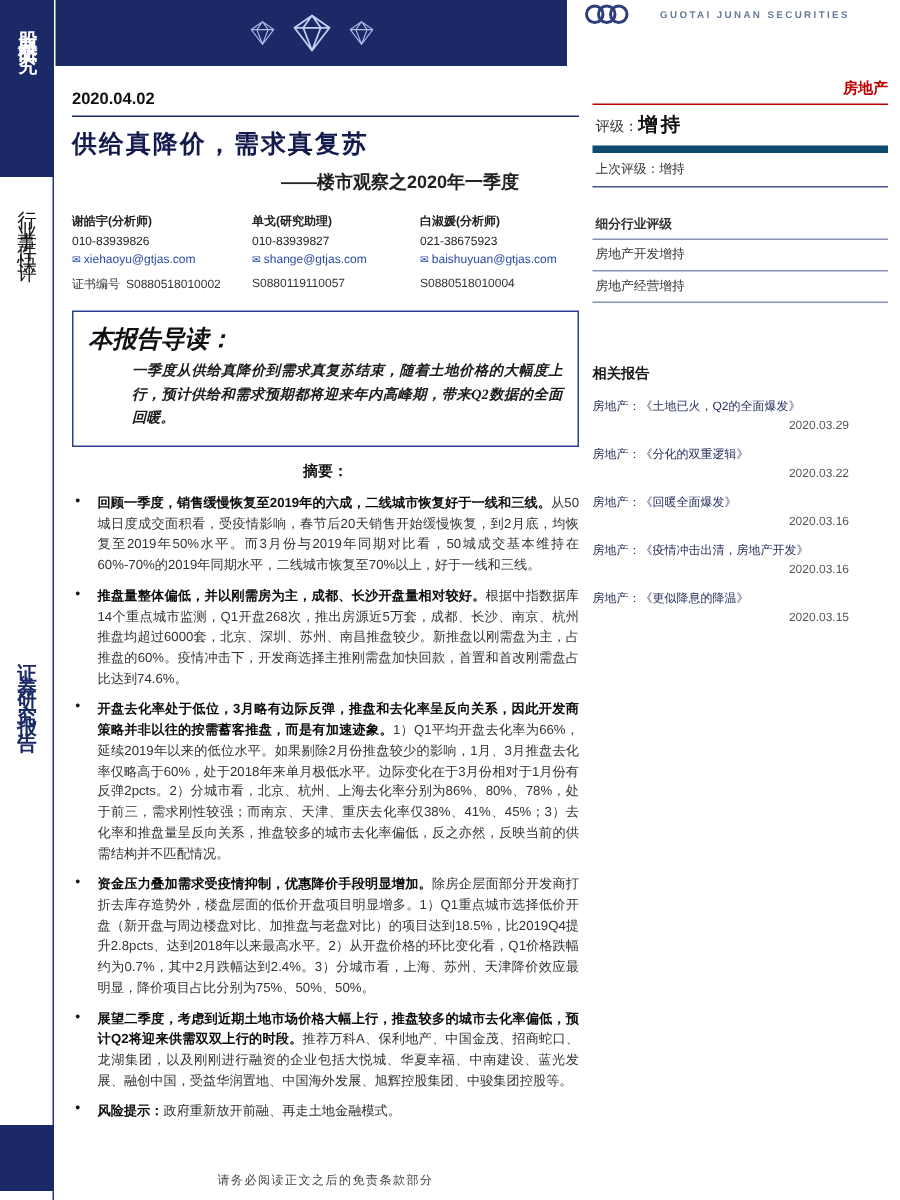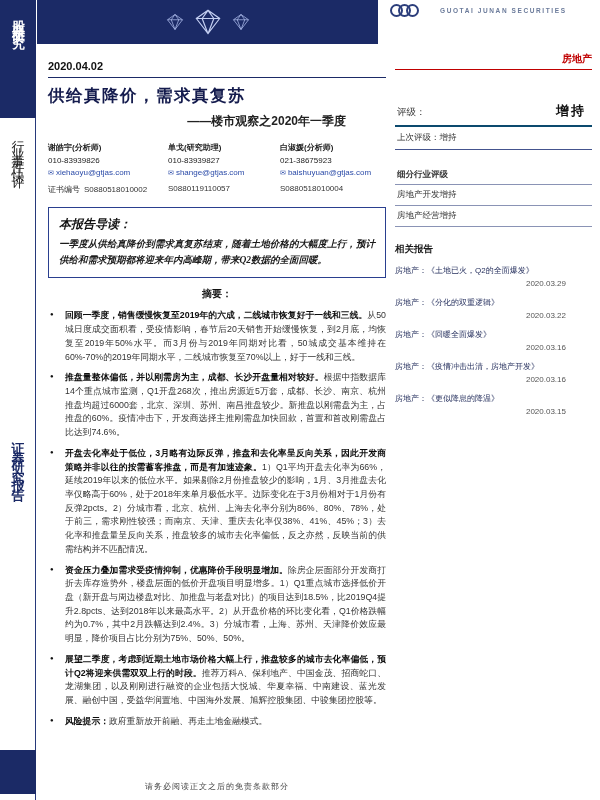--- a/index.html
+++ b/index.html
@@ -20,21 +20,21 @@
   .band{position:absolute;left:37px;top:0;width:341px;height:44px;background:#1b2a66;display:flex;align-items:center;justify-content:center;gap:10px;}
   .band svg{display:block;}
   .logo-area{position:absolute;left:378px;top:0;width:222px;height:46px;background:#fff;}
   .rings{position:absolute;left:12px;top:3px;white-space:nowrap;}
   .rings i{display:inline-block;width:13px;height:13px;border:2.5px solid #2c3e7b;border-radius:50%;margin-right:-5px;}
   .brand-en{position:absolute;left:62px;top:7px;font-size:6.5px;letter-spacing:1.6px;color:#6a7a9a;font-weight:bold;}
 
   
   .industry{position:absolute;left:395px;top:52px;width:197px;text-align:right;color:#c00000;font-weight:bold;font-size:10px;padding-bottom:3px;border-bottom:1px solid #c00000;}
   .rating{position:absolute;left:395px;top:68px;width:197px;color:#222;}
-  .r1{display:flex;justify-content:space-between;align-items:baseline;padding:6px 2px 5px;border-bottom:2px solid #0c4a6e;margin-top:28px;}
+  .r1{display:flex;justify-content:flex-start;align-items:baseline;padding:6px 2px 5px;border-bottom:5px solid #0c4a6e;}
   .r1 .lbl{font-size:9.5px;color:#333;}
   .r1 .val{font-size:13px;font-weight:bold;color:#111;letter-spacing:2px;padding-right:4px;}
   .r2{display:flex;justify-content:flex-start;padding:5px 2px;border-bottom:1px solid #44548e;font-size:8.5px;color:#333;}
   .r2 .val{padding-right:6px;}
   .r-sub{margin-top:16px;font-size:8.5px;color:#333;font-weight:bold;padding:3px 2px;border-bottom:1px solid #8a93b5;}
   .r-row{display:flex;font-size:8.5px;color:#333;padding:4px 2px;border-bottom:1px solid #8a93b5;}
   .r-row .val{padding-right:6px;}
 
   .related{position:absolute;left:395px;top:243px;width:197px;}
   .related h3{font-size:9.5px;color:#1a1a1a;font-weight:bold;margin-bottom:9px;}
@@ -50,22 +50,22 @@
   .subtitle{font-size:12px;font-weight:bold;color:#222;text-align:right;padding-right:40px;margin-bottom:12px;}
 
   .authors{display:grid;grid-template-columns:120px 112px 106px;font-size:8px;color:#222;row-gap:3px;margin-bottom:12px;}
   .a-name{font-weight:bold;}
   .a-email{color:#2b4ba8;}
   .mail-ic{color:#2b4ba8;font-size:7px;margin-right:2px;}
   .a-cert{margin-top:4px;color:#333;}
   .cert-lbl{color:#333;margin-right:4px;}
 
   .guide{border:1px solid #2a3f8f;padding:8px 10px 9px;margin:4px 0 9px;}
-  .g-label{display:block;font-size:12px;font-weight:bold;font-style:italic;color:#111;margin-bottom:4px;}
-  .g-text{font-family:"Liberation Serif","DejaVu Serif",serif;font-style:italic;font-weight:bold;font-size:9.5px;line-height:1.65;color:#1c1c1c;text-align:justify;}
+  .g-label{display:block;font-size:16px;font-weight:bold;font-style:italic;color:#111;margin-bottom:4px;}
+  .g-text{font-family:"Liberation Serif","DejaVu Serif",serif;font-style:italic;font-weight:bold;font-size:9.5px;line-height:1.65;color:#1c1c1c;text-align:justify;margin-left:29px;}
 
   .abs-label{font-size:10px;font-weight:bold;color:#111;margin:4px 0 8px;text-align:center;}
   .bullets{list-style:none;}
   .bullets li{position:relative;padding-left:17px;margin-bottom:7px;font-size:8.8px;line-height:1.56;text-align:justify;color:#333;}
   .bullets li::before{content:"\25CF";position:absolute;left:2px;top:1px;font-size:6px;color:#111;}
   .lead{font-weight:bold;color:#0d0d0d;margin-top:28px;}
 
   .footer{position:absolute;left:48px;bottom:8px;width:338px;text-align:center;font-size:8px;color:#444;letter-spacing:1px;}
 </style>
 </head>

